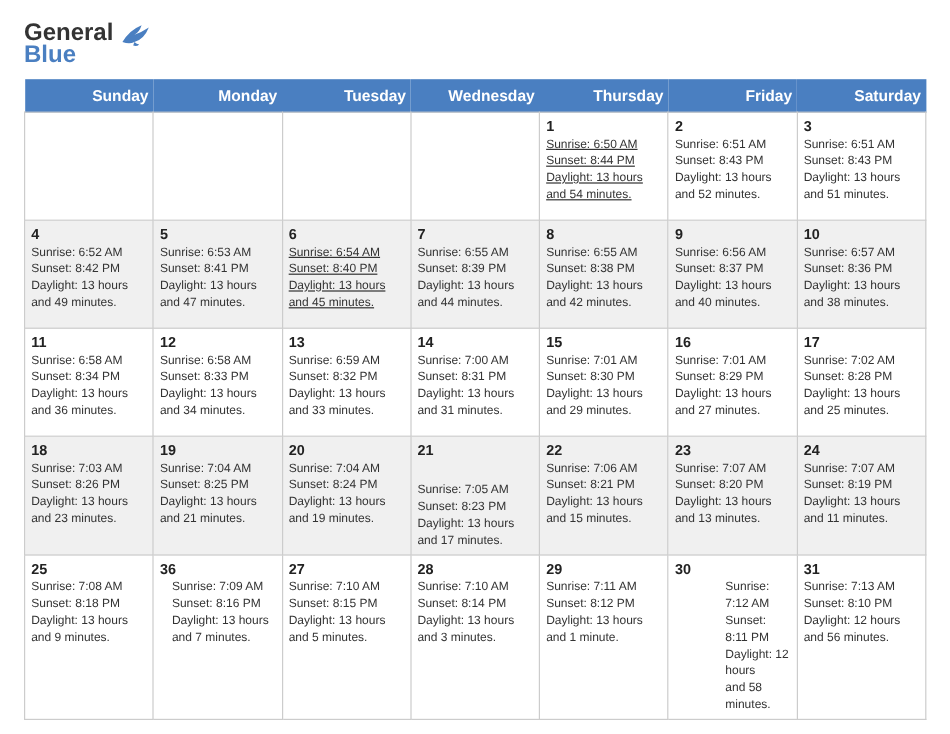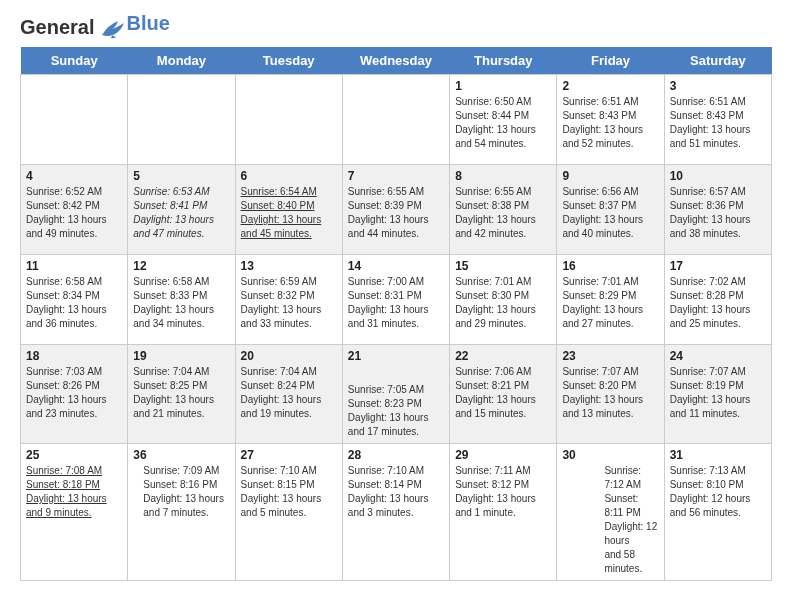--- a/index.html
+++ b/index.html
@@ -11,21 +11,21 @@
       padding: 16px 20px;
     }
     .header-area {
       display: flex;
       justify-content: space-between;
       align-items: flex-start;
       margin-bottom: 8px;
     }
     .logo {
       display: flex;
-      flex-direction: row;
+      flex-direction: column;
       align-items: flex-start;
     }
     .logo-bird {
       width: 28px;
       height: 22px;
       margin-left: 4px;
     }
     .logo-row {
       display: flex;
       align-items: center;
@@ -47,21 +47,21 @@
       width: 100%;
       border-collapse: collapse;
       table-layout: fixed;
     }
     .day-header {
       background-color: #4a7fc1;
       color: #fff;
       font-weight: bold;
       font-size: 13px;
       padding: 6px 4px;
-      text-align: center;
+      text-align: right;
     }
     td {
       border: 1px solid #ccc;
       vertical-align: top;
       padding: 4px 5px;
       font-size: 10.5px;
       color: #222;
       height: 90px;
     }
     td.empty {
@@ -117,21 +117,21 @@
       </tr>
   </thead>
   <tbody id="calendar-body">
   <tr>
         <td class="empty"></td>
         <td class="empty"></td>
         <td class="empty"></td>
         <td class="empty"></td>
         <td>
           <span class="day-number">1</span>
-          <div class="cell-text" style="white-space: pre-line;">Sunrise: 6:50 AM
+          <div class="cell-text" style="white-space: pre-line; text-decoration: underline;">Sunrise: 6:50 AM
 Sunset: 8:44 PM
 Daylight: 13 hours
 and 54 minutes.</div>
         </td>
         <td>
           <span class="day-number">2</span>
           <div class="cell-text" style="white-space: pre-line;">Sunrise: 6:51 AM
 Sunset: 8:43 PM
 Daylight: 13 hours
 and 52 minutes.</div>
@@ -147,21 +147,21 @@
       <tr>
         <td>
           <span class="day-number">4</span>
           <div class="cell-text" style="white-space: pre-line;">Sunrise: 6:52 AM
 Sunset: 8:42 PM
 Daylight: 13 hours
 and 49 minutes.</div>
         </td>
         <td>
           <span class="day-number">5</span>
-          <div class="cell-text" style="white-space: pre-line; font-style: italic;">Sunrise: 6:53 AM
+          <div class="cell-text" style="white-space: pre-line;">Sunrise: 6:53 AM
 Sunset: 8:41 PM
 Daylight: 13 hours
 and 47 minutes.</div>
         </td>
         <td>
           <span class="day-number">6</span>
           <div class="cell-text" style="white-space: pre-line; text-decoration: underline;">Sunrise: 6:54 AM
 Sunset: 8:40 PM
 Daylight: 13 hours
 and 45 minutes.</div>
@@ -293,21 +293,21 @@
           <span class="day-number">24</span>
           <div class="cell-text" style="white-space: pre-line;">Sunrise: 7:07 AM
 Sunset: 8:19 PM
 Daylight: 13 hours
 and 11 minutes.</div>
         </td>
       </tr>
       <tr>
         <td>
           <span class="day-number">25</span>
-          <div class="cell-text" style="white-space: pre-line; text-decoration: underline;">Sunrise: 7:08 AM
+          <div class="cell-text" style="white-space: pre-line;">Sunrise: 7:08 AM
 Sunset: 8:18 PM
 Daylight: 13 hours
 and 9 minutes.</div>
         </td>
         <td>
           <span class="day-number">36</span>
           <div class="cell-text" style="white-space: pre-line; margin-left: 10px;">Sunrise: 7:09 AM
 Sunset: 8:16 PM
 Daylight: 13 hours
 and 7 minutes.</div>

